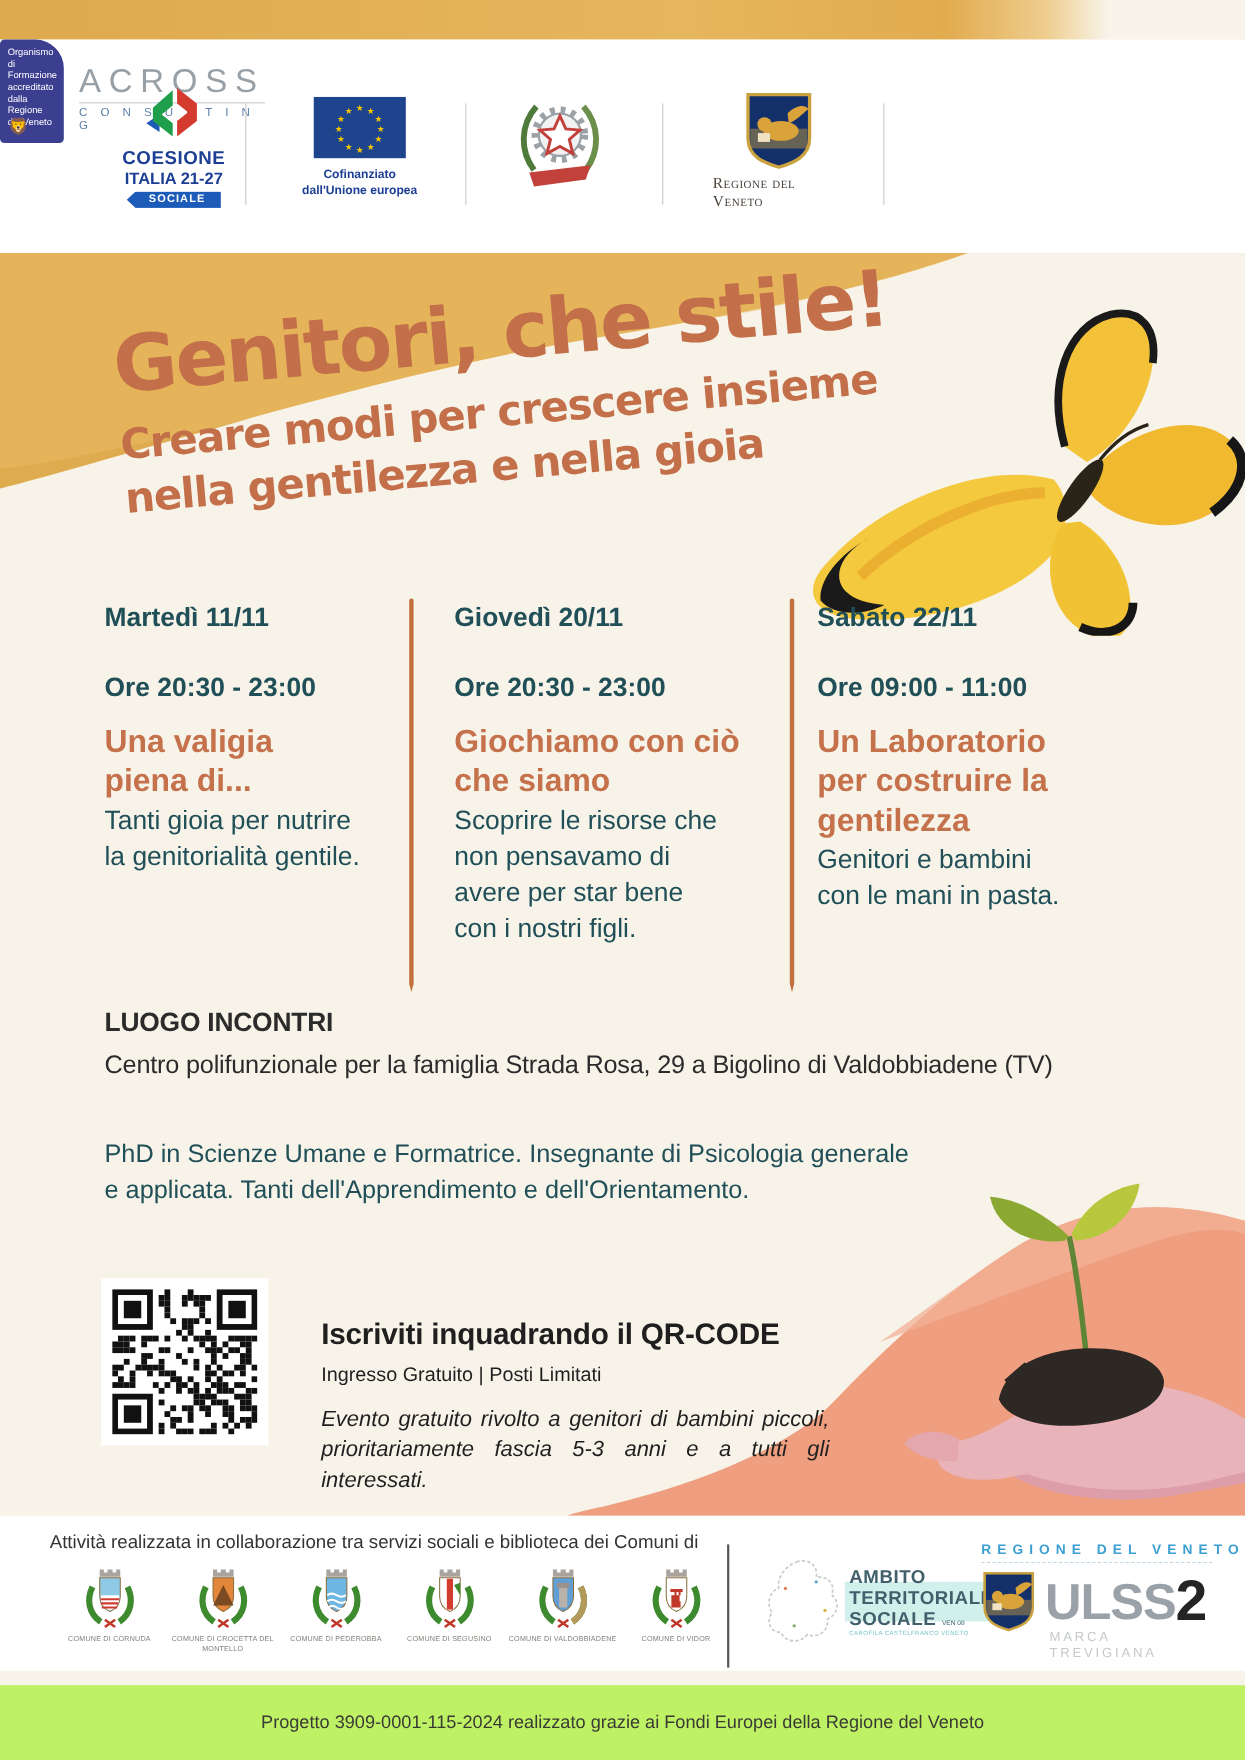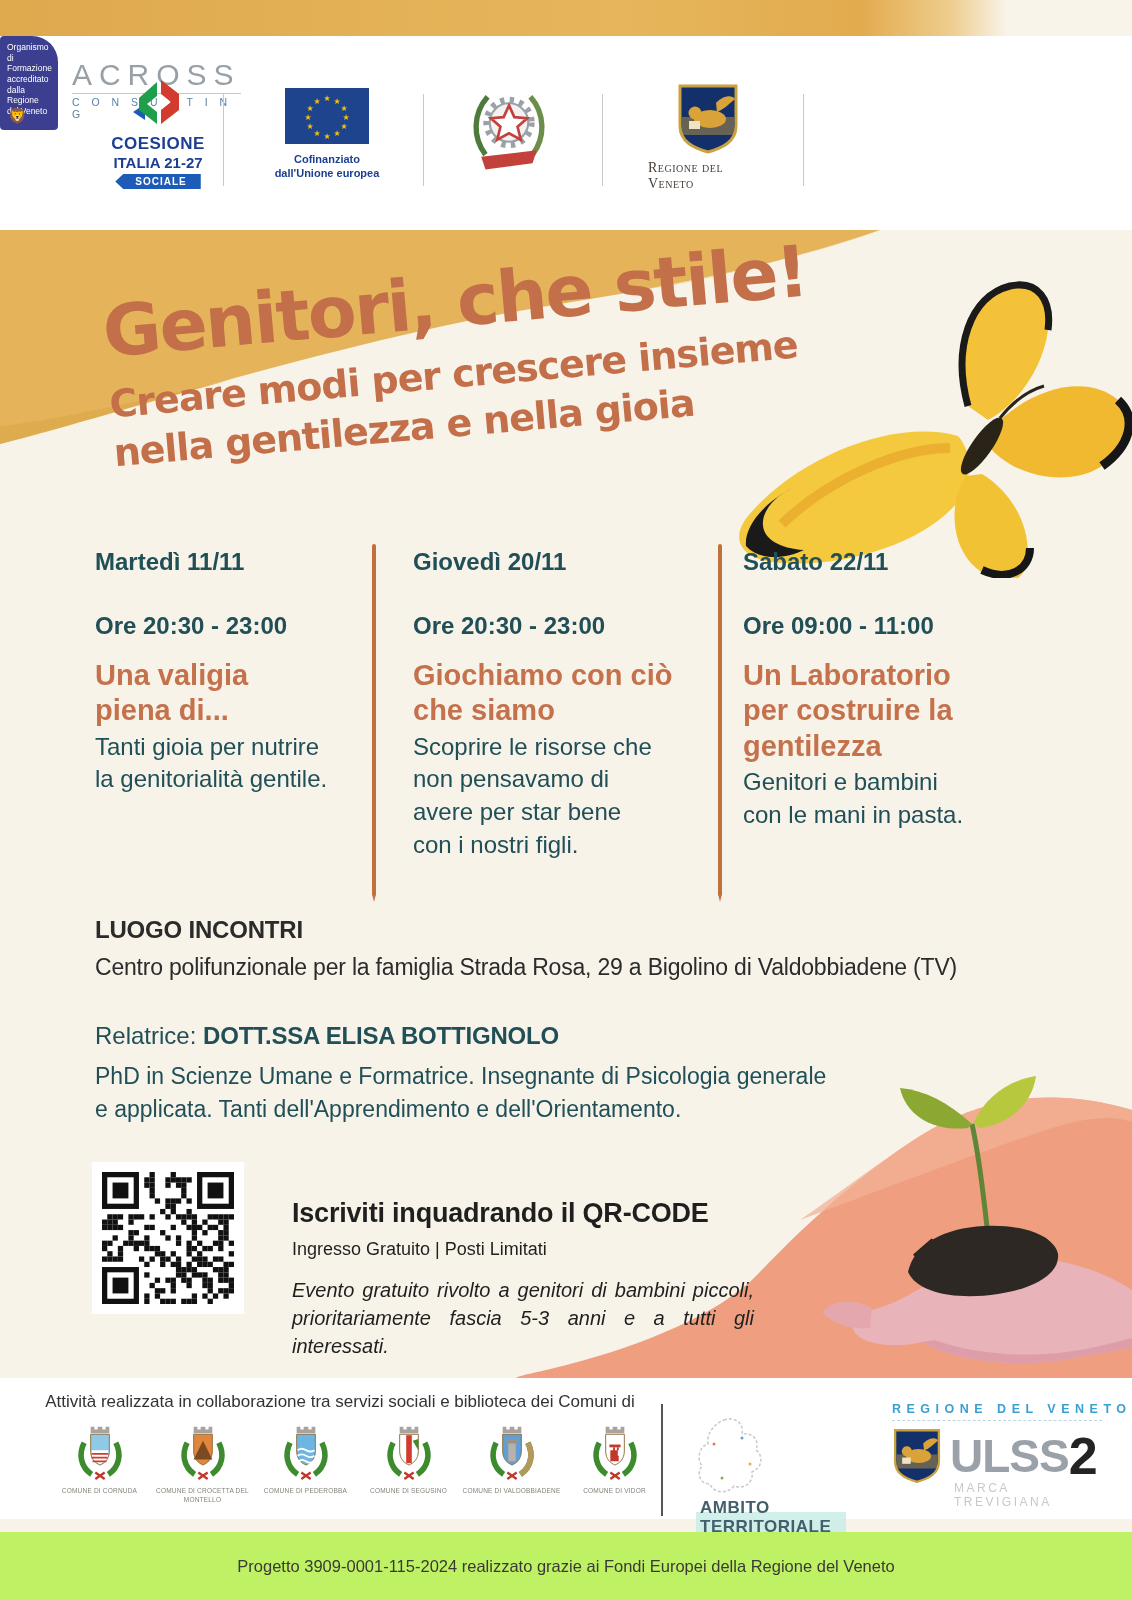--- a/index.html
+++ b/index.html
@@ -67,21 +67,21 @@
   .signup-n{font-size:20px;font-style:italic;margin-top:16px;line-height:1.4;
     text-align:justify;text-align-last:justify;}
   .hand-art{position:absolute;left:420px;top:1040px;z-index:1;}
   
   .footer{position:absolute;left:0;top:1378px;width:1132px;height:141px;background:#ffffff;}
   .foot-cap{position:absolute;left:0;top:14px;width:680px;text-align:center;font-size:17px;color:#333;}
   .crests{position:absolute;left:48px;top:44px;display:flex;}
   .crest-item{width:103px;display:flex;flex-direction:column;align-items:center;}
   .crest-label{margin-top:4px;font-size:6.5px;color:#85817a;text-align:center;line-height:1.4;letter-spacing:.2px;}
   .foot-div{position:absolute;left:661px;top:26px;width:1.5px;height:112px;background:#555;}
-  .ats{position:absolute;left:694px;top:36px;display:flex;flex-direction:column;}
+  .ats{position:absolute;left:694px;top:36px;display:flex;align-items:center;}
   .ats-txt{margin-left:6px;position:relative;}
   .ats-hl{position:absolute;left:-4px;top:14px;width:150px;height:36px;background:#c5ebe6;opacity:.8;}
   .ats-l{position:relative;font-size:17px;font-weight:bold;color:#41606c;letter-spacing:.5px;line-height:1.12;}
   .ats-code{font-size:6px;color:#41606c;font-weight:normal;letter-spacing:0;}
   .ats-cap{position:relative;font-size:5.5px;color:#76c7c1;letter-spacing:.4px;margin-top:1px;}
   .ulss{position:absolute;left:892px;top:24px;width:210px;}
   .ulss-region{font-size:12.5px;font-weight:bold;color:#3b9fd1;letter-spacing:5.5px;white-space:nowrap;
     border-bottom:1px dashed #bcd6e6;padding-bottom:4px;}
   .ulss-row{display:flex;align-items:center;margin-top:6px;}
   .ulss-name{font-size:46px;font-weight:bold;color:#9aa1a8;letter-spacing:-1px;line-height:1;margin-left:8px;}
@@ -230,23 +230,20 @@
 con le mani in pasta.</p>
     </div>
   </div>
 
   <div class="venue">
     <div class="venue-label">LUOGO INCONTRI</div>
     <div class="venue-addr">Centro polifunzionale per la famiglia Strada Rosa, 29 a Bigolino di Valdobbiadene (TV)</div>
   </div>
 
   <div class="speaker">
-    <div class="speaker-line">
-      <span>Relatrice: </span><b>DOTT.SSA ELISA BOTTIGNOLO</b>
-    </div>
     <div class="speaker-bio">PhD in Scienze Umane e Formatrice. Insegnante di Psicologia generale
 e applicata. Tanti dell'Apprendimento e dell'Orientamento.</div>
   </div>
 
   <svg class="hand-art" width="712" height="338" viewBox="0 0 712 338">
     <path d="M712,70 C630,46 560,58 500,96 C440,134 386,184 338,234 C300,274 220,306 150,324 C120,332 100,335 96,338 L712,338 Z" fill="#ef9f80"></path>
     <path d="M712,70 C630,46 560,58 500,96 C460,122 420,152 380,180 C460,150 560,112 620,92 C660,78 690,74 712,82 Z" fill="#f3b197" opacity=".75"></path>
     <path d="M568,196 C564,160 560,120 552,84" stroke="#5f8637" stroke-width="5" fill="none"></path>
     <path d="M552,84 C528,62 504,50 480,48 C486,76 514,92 548,88 Z" fill="#8aa832"></path>
     <path d="M554,82 C566,56 590,40 616,36 C612,66 586,86 558,88 Z" fill="#b8c83e"></path>

